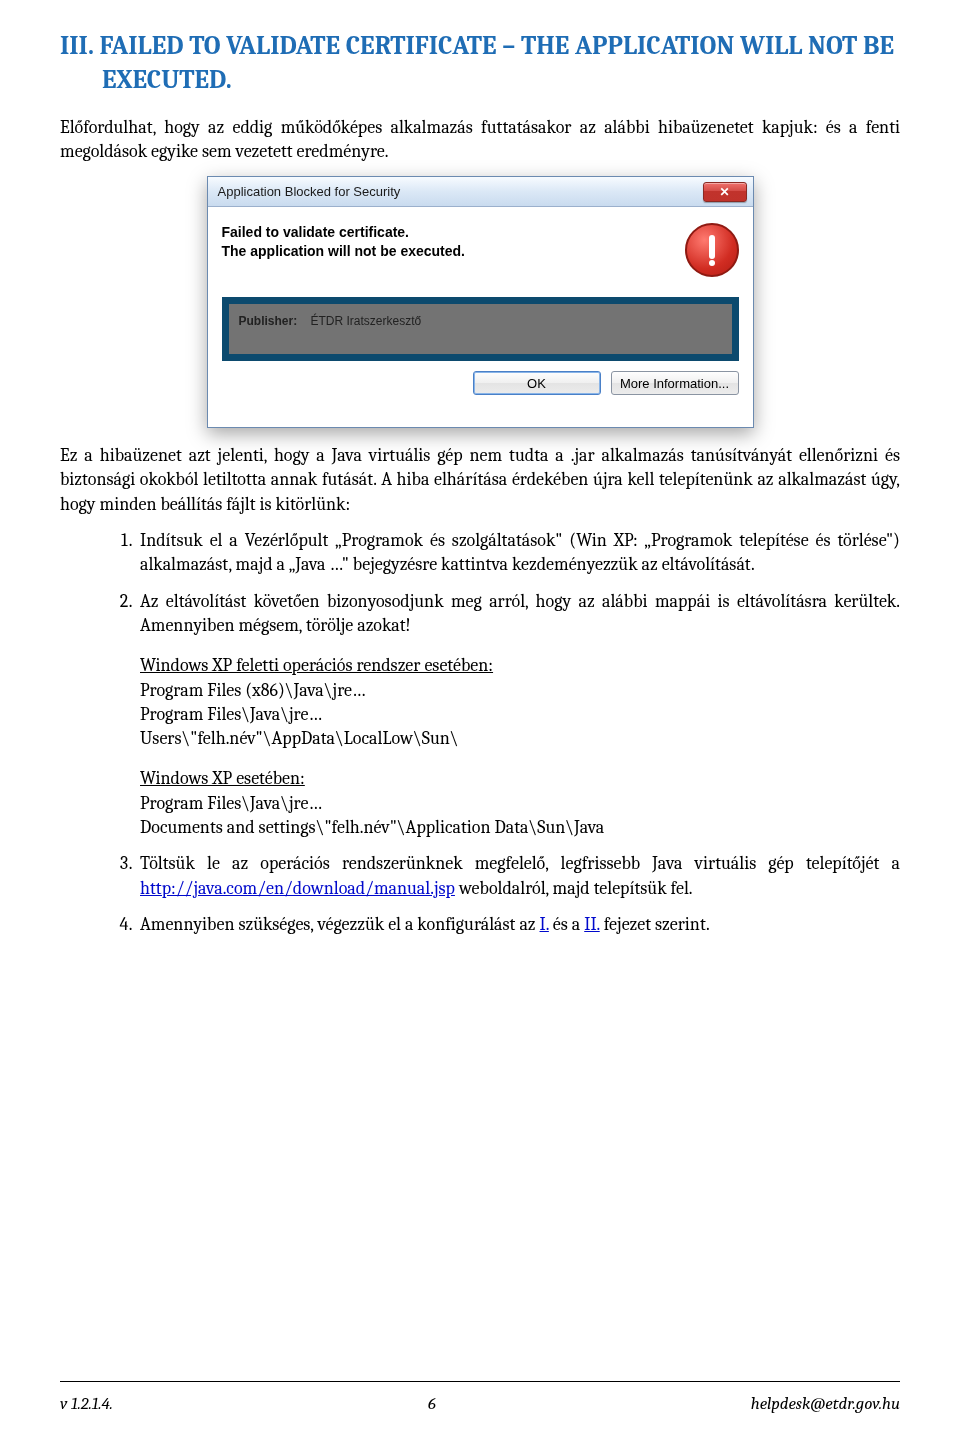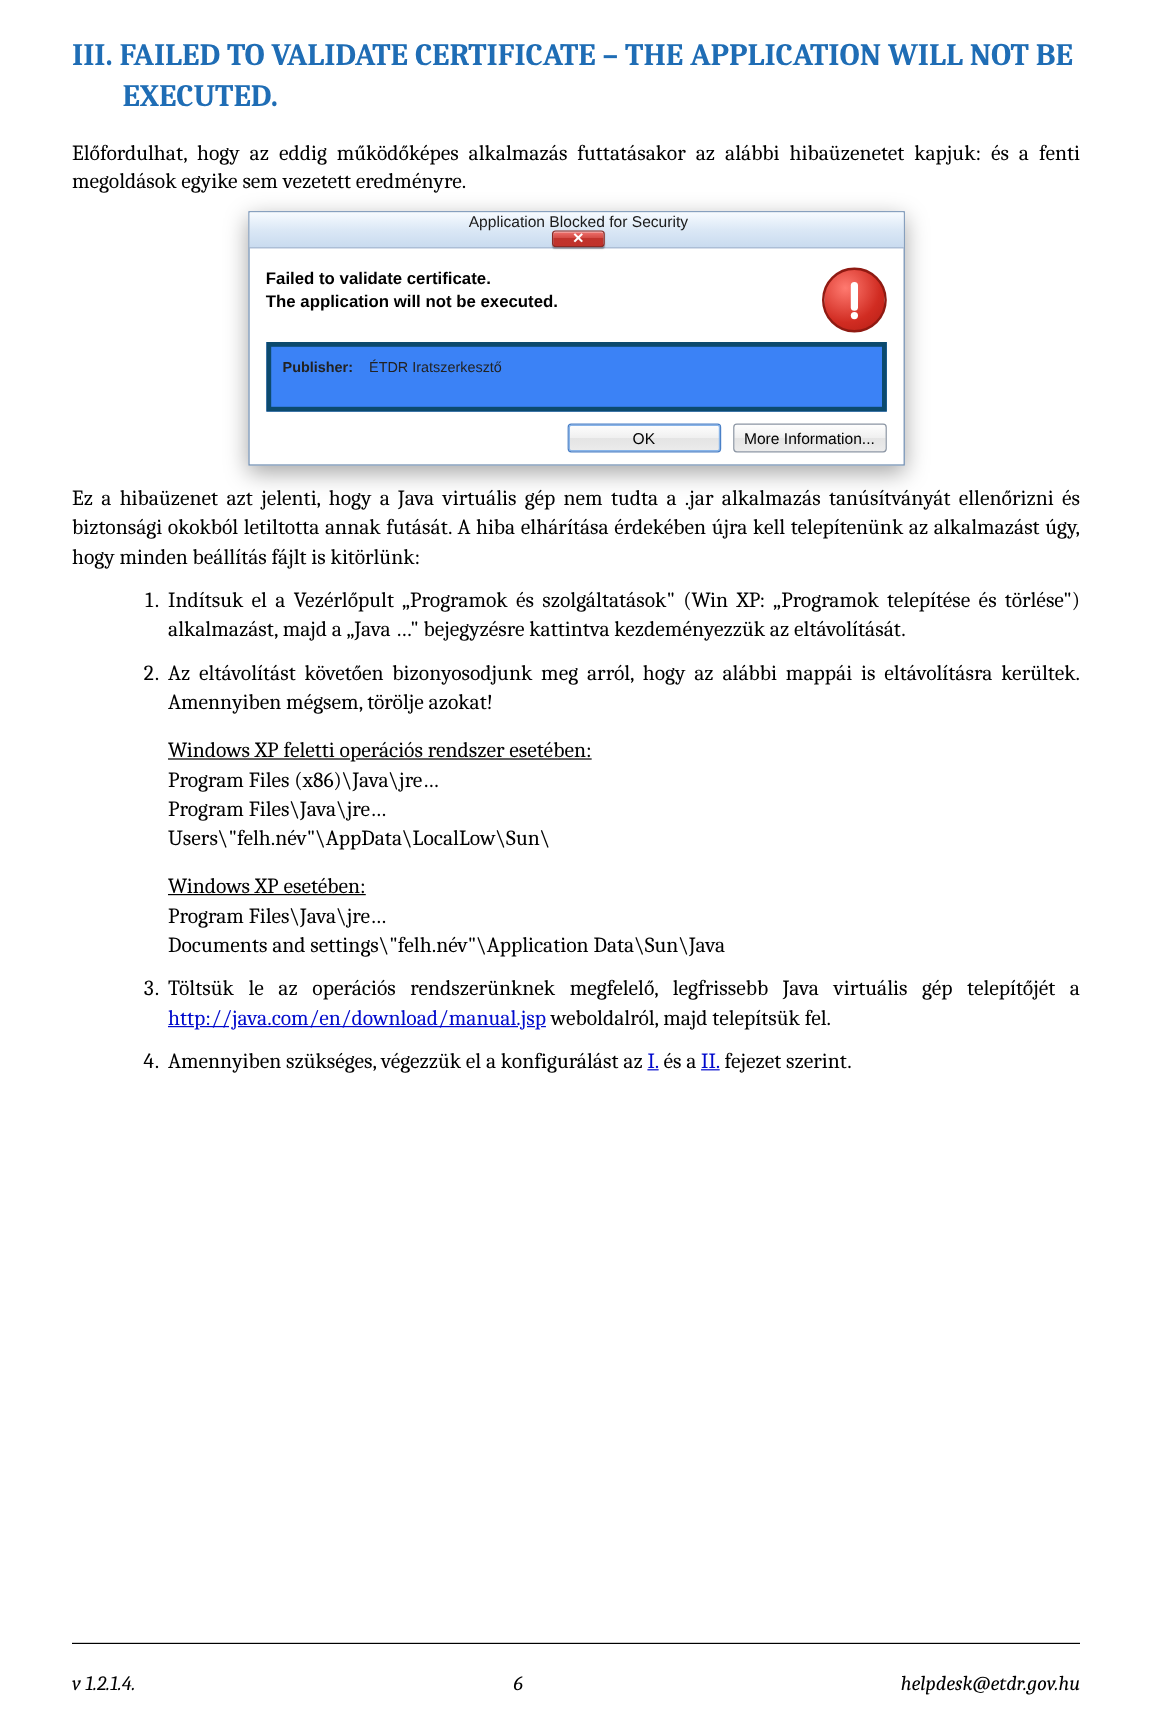--- a/index.html
+++ b/index.html
@@ -44,21 +44,20 @@
     box-shadow: 0 6px 18px rgba(0,0,0,0.35);
   }
   .titlebar {
     display: flex;
     align-items: center;
     justify-content: space-between;
     height: 30px;
     background: linear-gradient(to bottom, #f7fbff 0%, #dbe8f6 50%, #c9dbef 100%);
     padding: 0 6px 0 10px;
     border-bottom: 1px solid #9bb0cc;
-    flex-direction: column;
   }
   .titlebar-text {
     font-size: 13px;
     color: #1a1a1a;
   }
   .close-btn {
     width: 44px;
     height: 20px;
     border-radius: 3px;
     background: linear-gradient(to bottom, #ef716d 0%, #d34b45 45%, #c1332c 46%, #c0322b 100%);
@@ -69,21 +68,21 @@
   .close-x {
     color: #fff;
     font-weight: bold;
     font-size: 12px;
     position: absolute;
     left: 50%;
     top: 50%;
     transform: translate(-50%, -52%);
   }
   .dlg-body {
-    padding: 16px 14px 2px 14px;
+    padding: 16px 14px 24px 14px;
   }
   .dlg-main {
     display: flex;
     justify-content: space-between;
     align-items: flex-start;
   }
   .dlg-text {
     font-size: 14px;
     font-weight: bold;
     color: #000;
@@ -115,23 +114,23 @@
     position: absolute;
     left: 50%;
     bottom: 9px;
     width: 6px;
     height: 6px;
     background: #fff;
     border-radius: 50%;
     transform: translateX(-50%);
   }
   .dlg-detail {
-    border: 4px solid #0c4a6e;
-    background: #3b82f6;
-    margin-top: 8px;
+    border: 7px solid #0c4a6e;
+    background: #737373;
+    margin-top: 20px;
     padding: 10px 10px 26px 10px;
   }
   .dlg-detail-row {
     font-size: 12px;
     color: #222;
   }
   .dlg-detail-row b {
     font-weight: bold;
     margin-right: 10px;
   }
@@ -175,21 +174,21 @@
     margin-bottom: 8px;
   }
   .u { text-decoration: underline; }
   .link { color: #0009cc; text-decoration: underline; cursor: pointer; }
   .footer {
     position: absolute;
     left: 60px;
     right: 60px;
     bottom: 26px;
     border-top: 1px solid #000;
-    padding-top: 24px;
+    padding-top: 12px;
     display: flex;
     justify-content: space-between;
     font-size: 17px;
     font-style: italic;
     font-family: Cambria, Georgia, serif;
   }
 </style>
 </head>
 <body>
 

